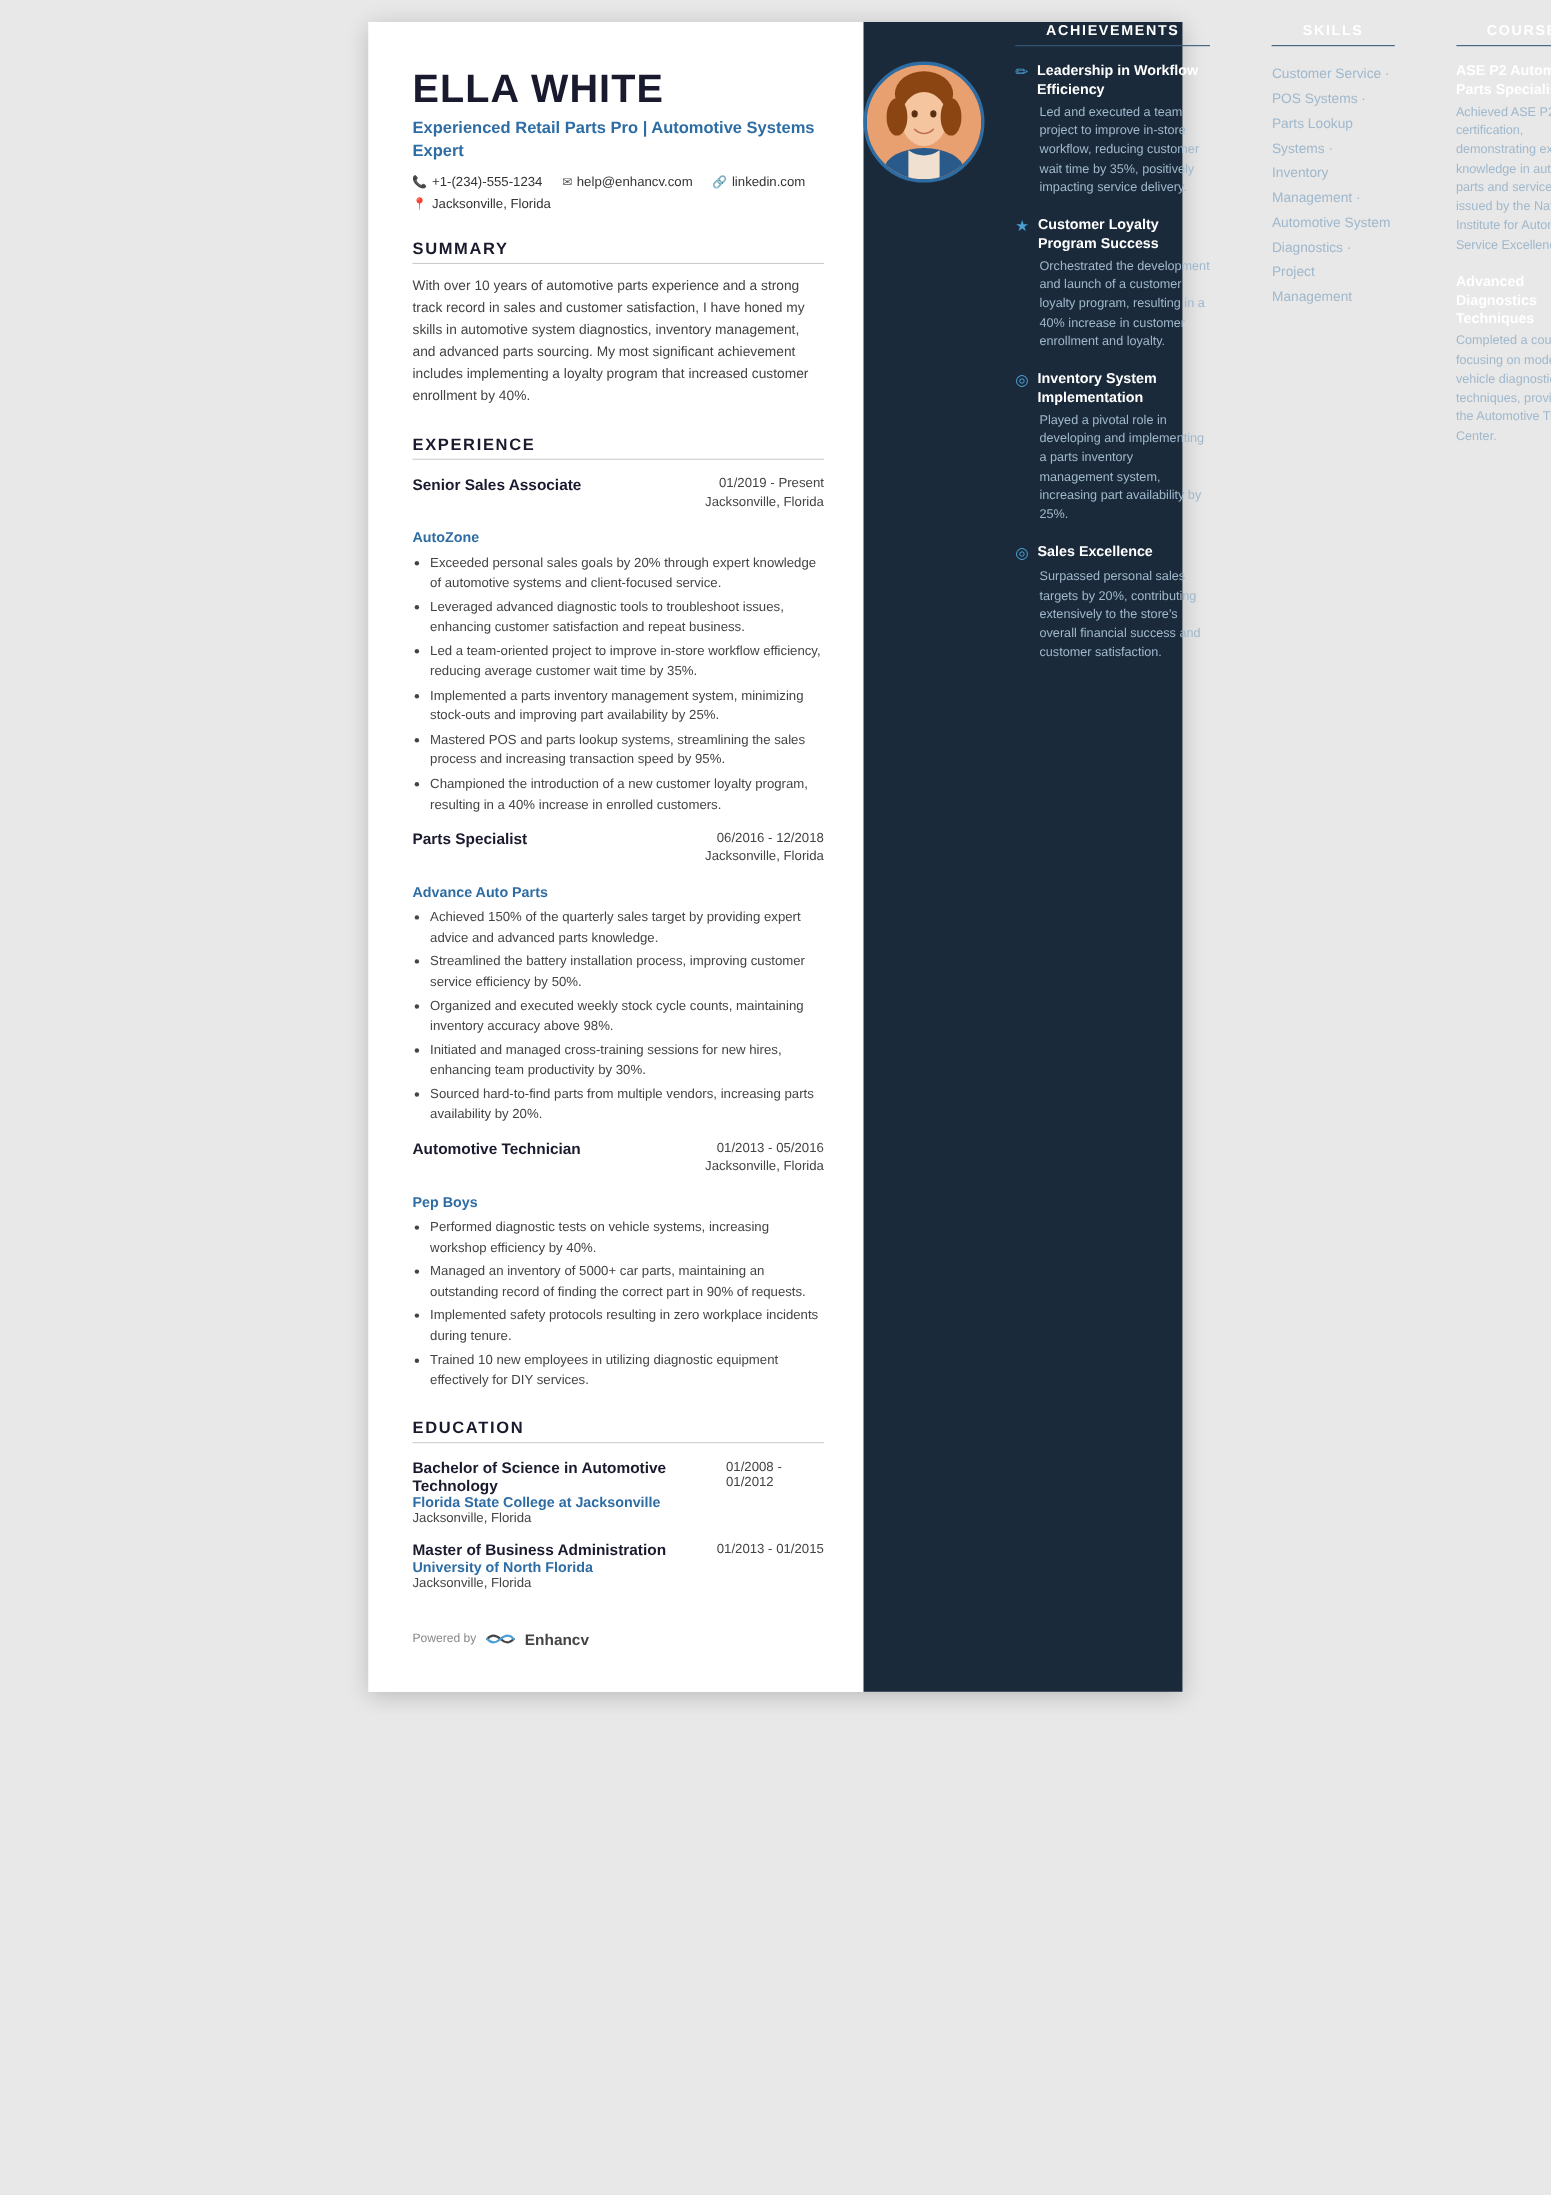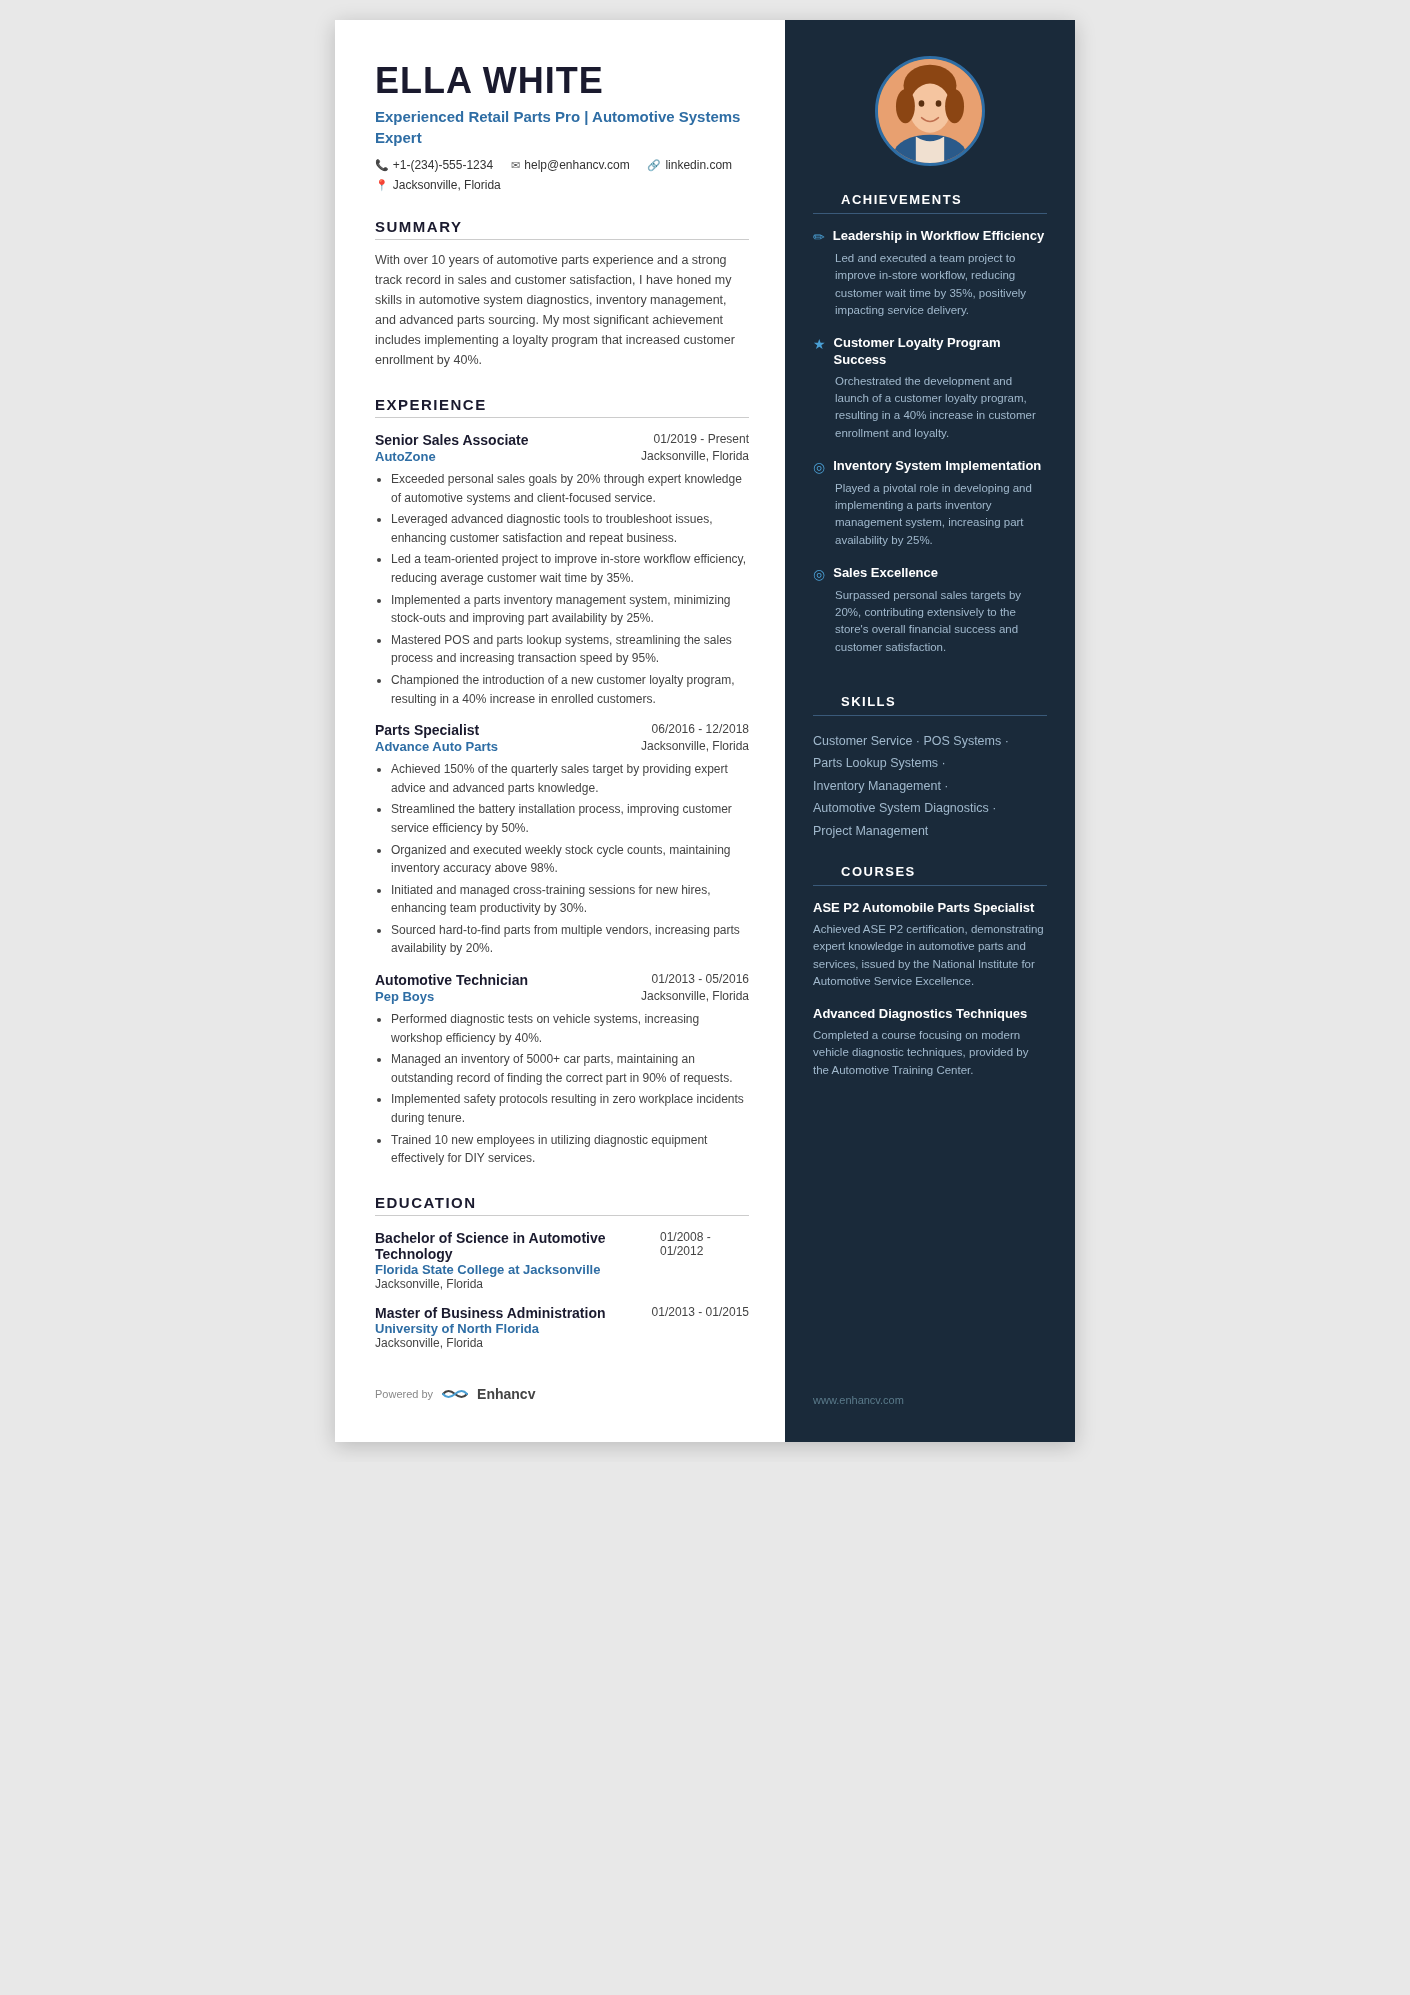--- a/index.html
+++ b/index.html
@@ -97,20 +97,21 @@
     .job-company-row {
       display: flex;
       justify-content: space-between;
       margin-top: 1px;
     }
     .job-company {
       font-size: 13px;
       color: #2e6da4;
       font-weight: bold;
       font-family: Arial, sans-serif;
+      margin-top: 32px;
     }
     .job-location {
       font-size: 12px;
       color: #444;
       font-family: Arial, sans-serif;
     }
     .job-bullets {
       margin-top: 6px;
       padding-left: 16px;
     }
@@ -168,21 +169,21 @@
       color: #444;
       text-align: center;
     }
 
     
     .right-col {
       width: 290px;
       background: #1a2a3a;
       padding: 0 0 36px 0;
       display: flex;
-      flex-direction: column;
+      flex-direction: row;
     }
     .avatar-container {
       display: flex;
       justify-content: center;
       padding: 36px 0 26px 0;
     }
     .avatar-circle {
       width: 110px;
       height: 110px;
       border-radius: 50%;

